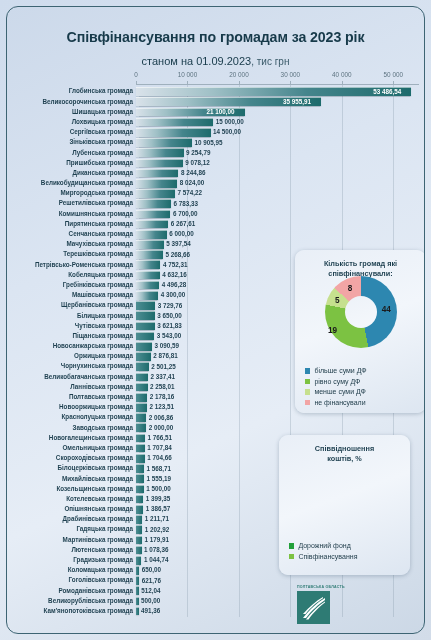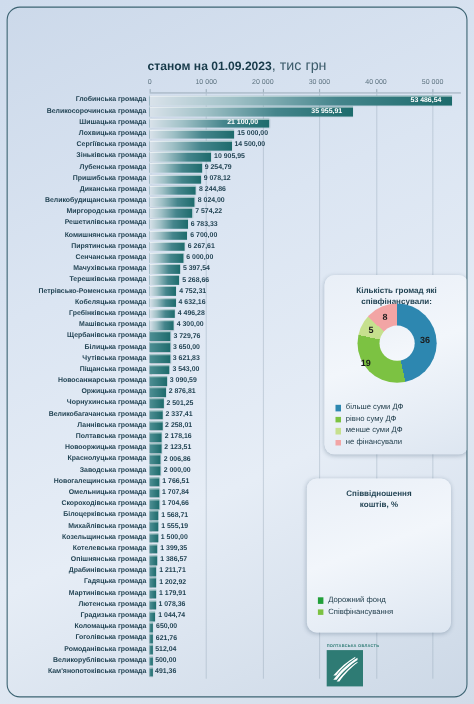--- a/index.html
+++ b/index.html
@@ -29,22 +29,22 @@
   .title{
     position:absolute;left:0;right:0;top:22px;
     text-align:center;
     font-size:14.2px;font-weight:bold;color:#173a4a;
     letter-spacing:-0.1px;
   }
   .subtitle{
     position:absolute;left:0;right:0;top:44px;
     text-align:center;color:#173a4a;
   }
-  .subtitle .big{font-size:11px;font-weight:bold;}
-  .subtitle .small{font-size:13px;font-weight:normal;color:#3b5b6a;}
+  .subtitle .big{font-size:11px;font-weight:normal;}
+  .subtitle .small{font-size:10px;font-weight:normal;color:#3b5b6a;}
 
   
   #chart{
     position:absolute;
     left:0;top:64px;width:431px;height:548px;
   }
   .axis-label{
     position:absolute;top:0;
     font-size:6.4px;color:#5d7380;
     transform:translateX(-50%);
@@ -145,20 +145,21 @@
     font-size:9.2px;font-weight:bold;color:#1d3f4f;
     line-height:10.6px;white-space:nowrap;
   }
 </style>
 </head>
 <body>
 
 <div id="poster">
   <div class="frame">
 
+    <div class="title">Співфінансування по громадам за 2023 рік</div>
     <div class="subtitle">
       <span class="big">станом на 01.09.2023</span><span class="small">, тис грн</span>
     </div>
 
     <div id="chart">
       <div class="axis-line"></div>
       <div id="axis-ticks">
           <div class="axis-label" style="left: 129px;">0</div>
           <div class="tickmark" style="left: 129px;"></div>
           <div class="axis-label" style="left: 180.455px;">10 000</div>
@@ -444,21 +445,21 @@
     </div>
 
     <div class="card" id="card-count">
       <div class="card-title">
         <span>Кількість громад які</span><br>
         <span>співфінансували:</span>
       </div>
       <div class="donut-wrap" id="donut-count-wrap" style="top:26px;">
           <div class="donut" style="width: 72px; height: 72px; background: conic-gradient(rgb(45, 135, 176) 0deg, rgb(45, 135, 176) 168deg, rgb(124, 194, 66) 168deg, rgb(124, 194, 66) 282deg, rgb(198, 224, 142) 282deg, rgb(198, 224, 142) 312deg, rgb(242, 165, 165) 312deg, rgb(242, 165, 165) 360deg);">
             <div class="hole" style="width: 32px; height: 32px;"></div>
-            <div class="slice-label" style="left: 61.8576px; top: 33.2823px;">36</div>
+            <div class="slice-label" style="left: 61.8576px; top: 33.2823px;">44</div>
             <div class="slice-label" style="left: 8px; top: 54.3848px;">19</div>
             <div class="slice-label" style="left: 12.8338px; top: 24.1962px;">5</div>
             <div class="slice-label" style="left: 25.4248px; top: 12.2478px;">8</div>
           </div>
         </div>
       <div class="legend" id="legend-count" style="top:117px;">
           <div class="legend-item">
             <span class="swatch" style="background: rgb(45, 135, 176);"></span>
             <span class="legend-text">більше суми ДФ</span>
           </div>

